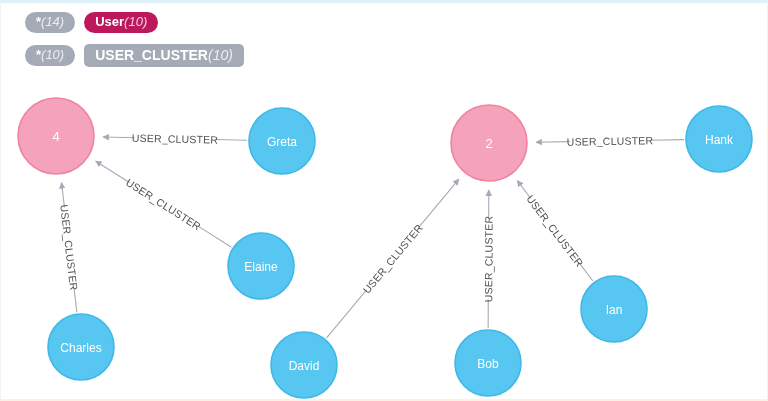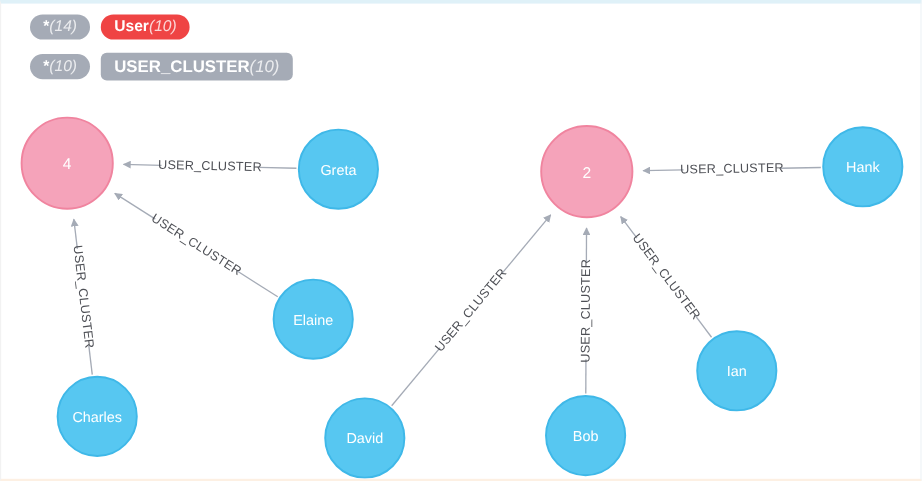--- a/index.html
+++ b/index.html
@@ -65,21 +65,21 @@
   }
   .chip-any {
     background: #a5abb6;
     color: #ffffff;
   }
   .chip-cluster {
     background: #f5a3ba;
     color: #ffffff;
   }
   .chip-user {
-    background: #ef4444;
+    background: #be185d;
     color: #ffffff;
     align-items: flex-end;
   }
   .chip-rel {
     background: #a5abb6;
     color: #ffffff;
     border-radius: 5px;
     font-size: 14px;
     padding: 4px 11px 5px 11px;
   }

